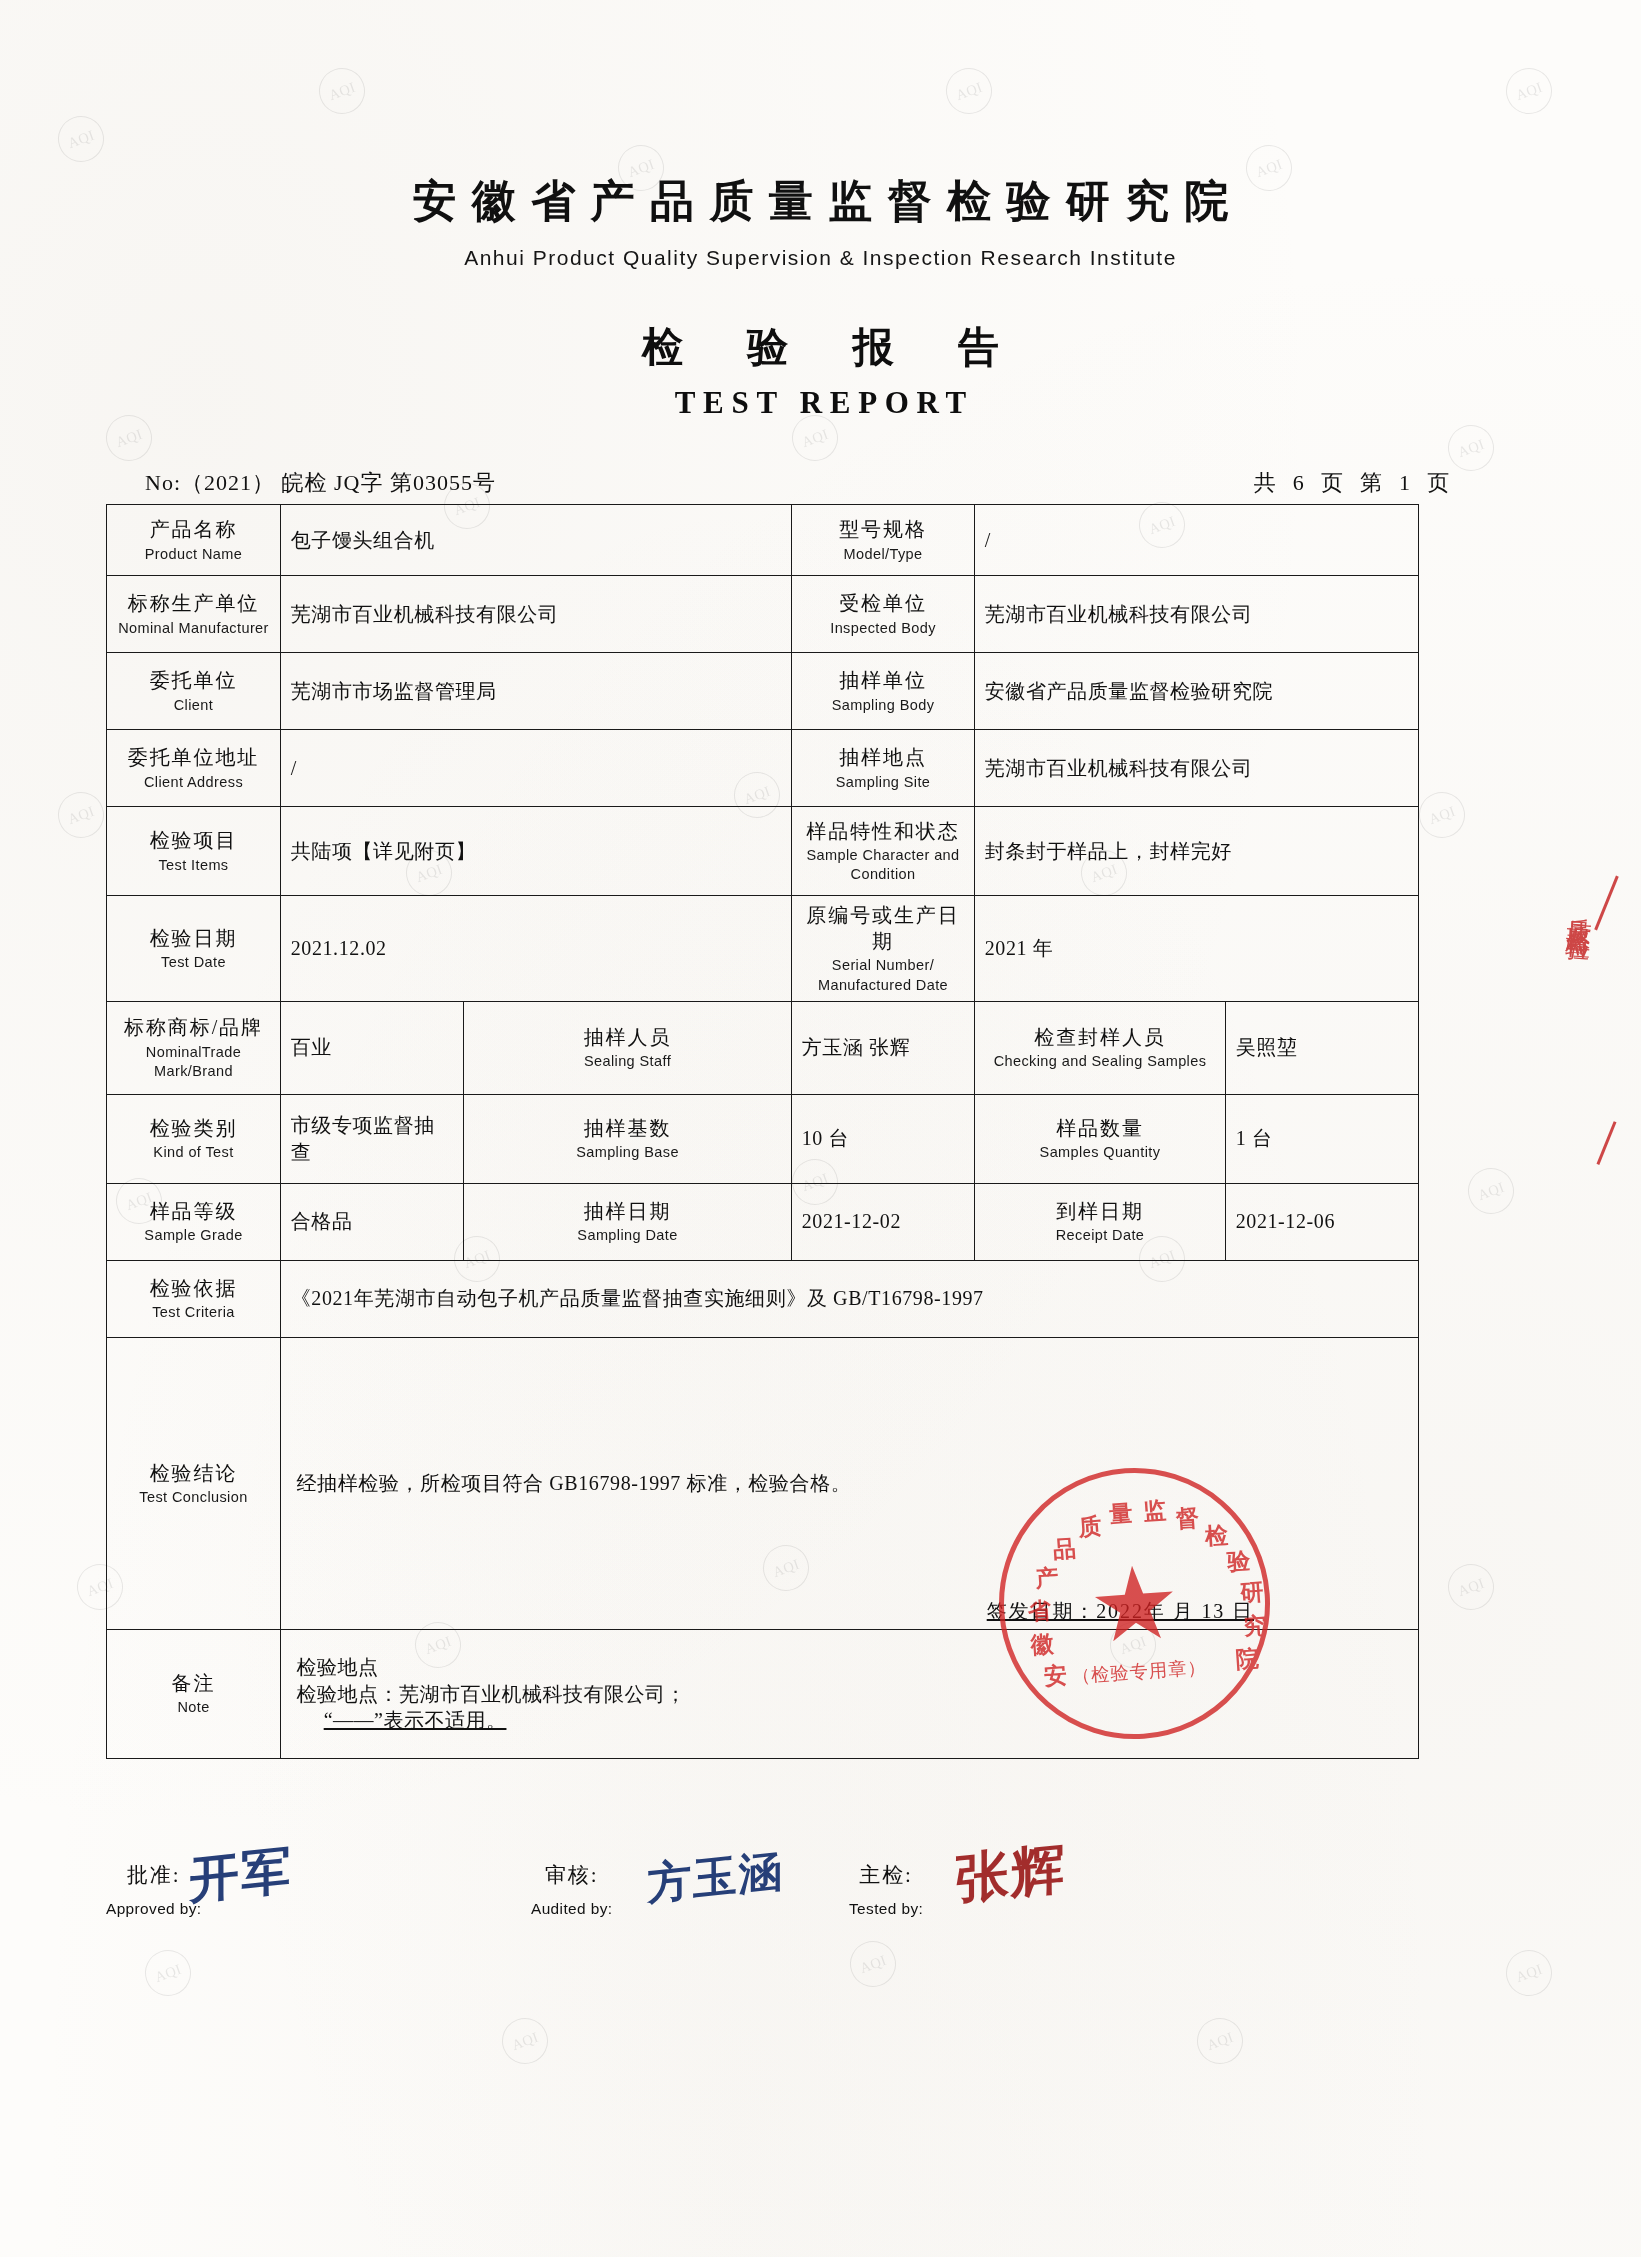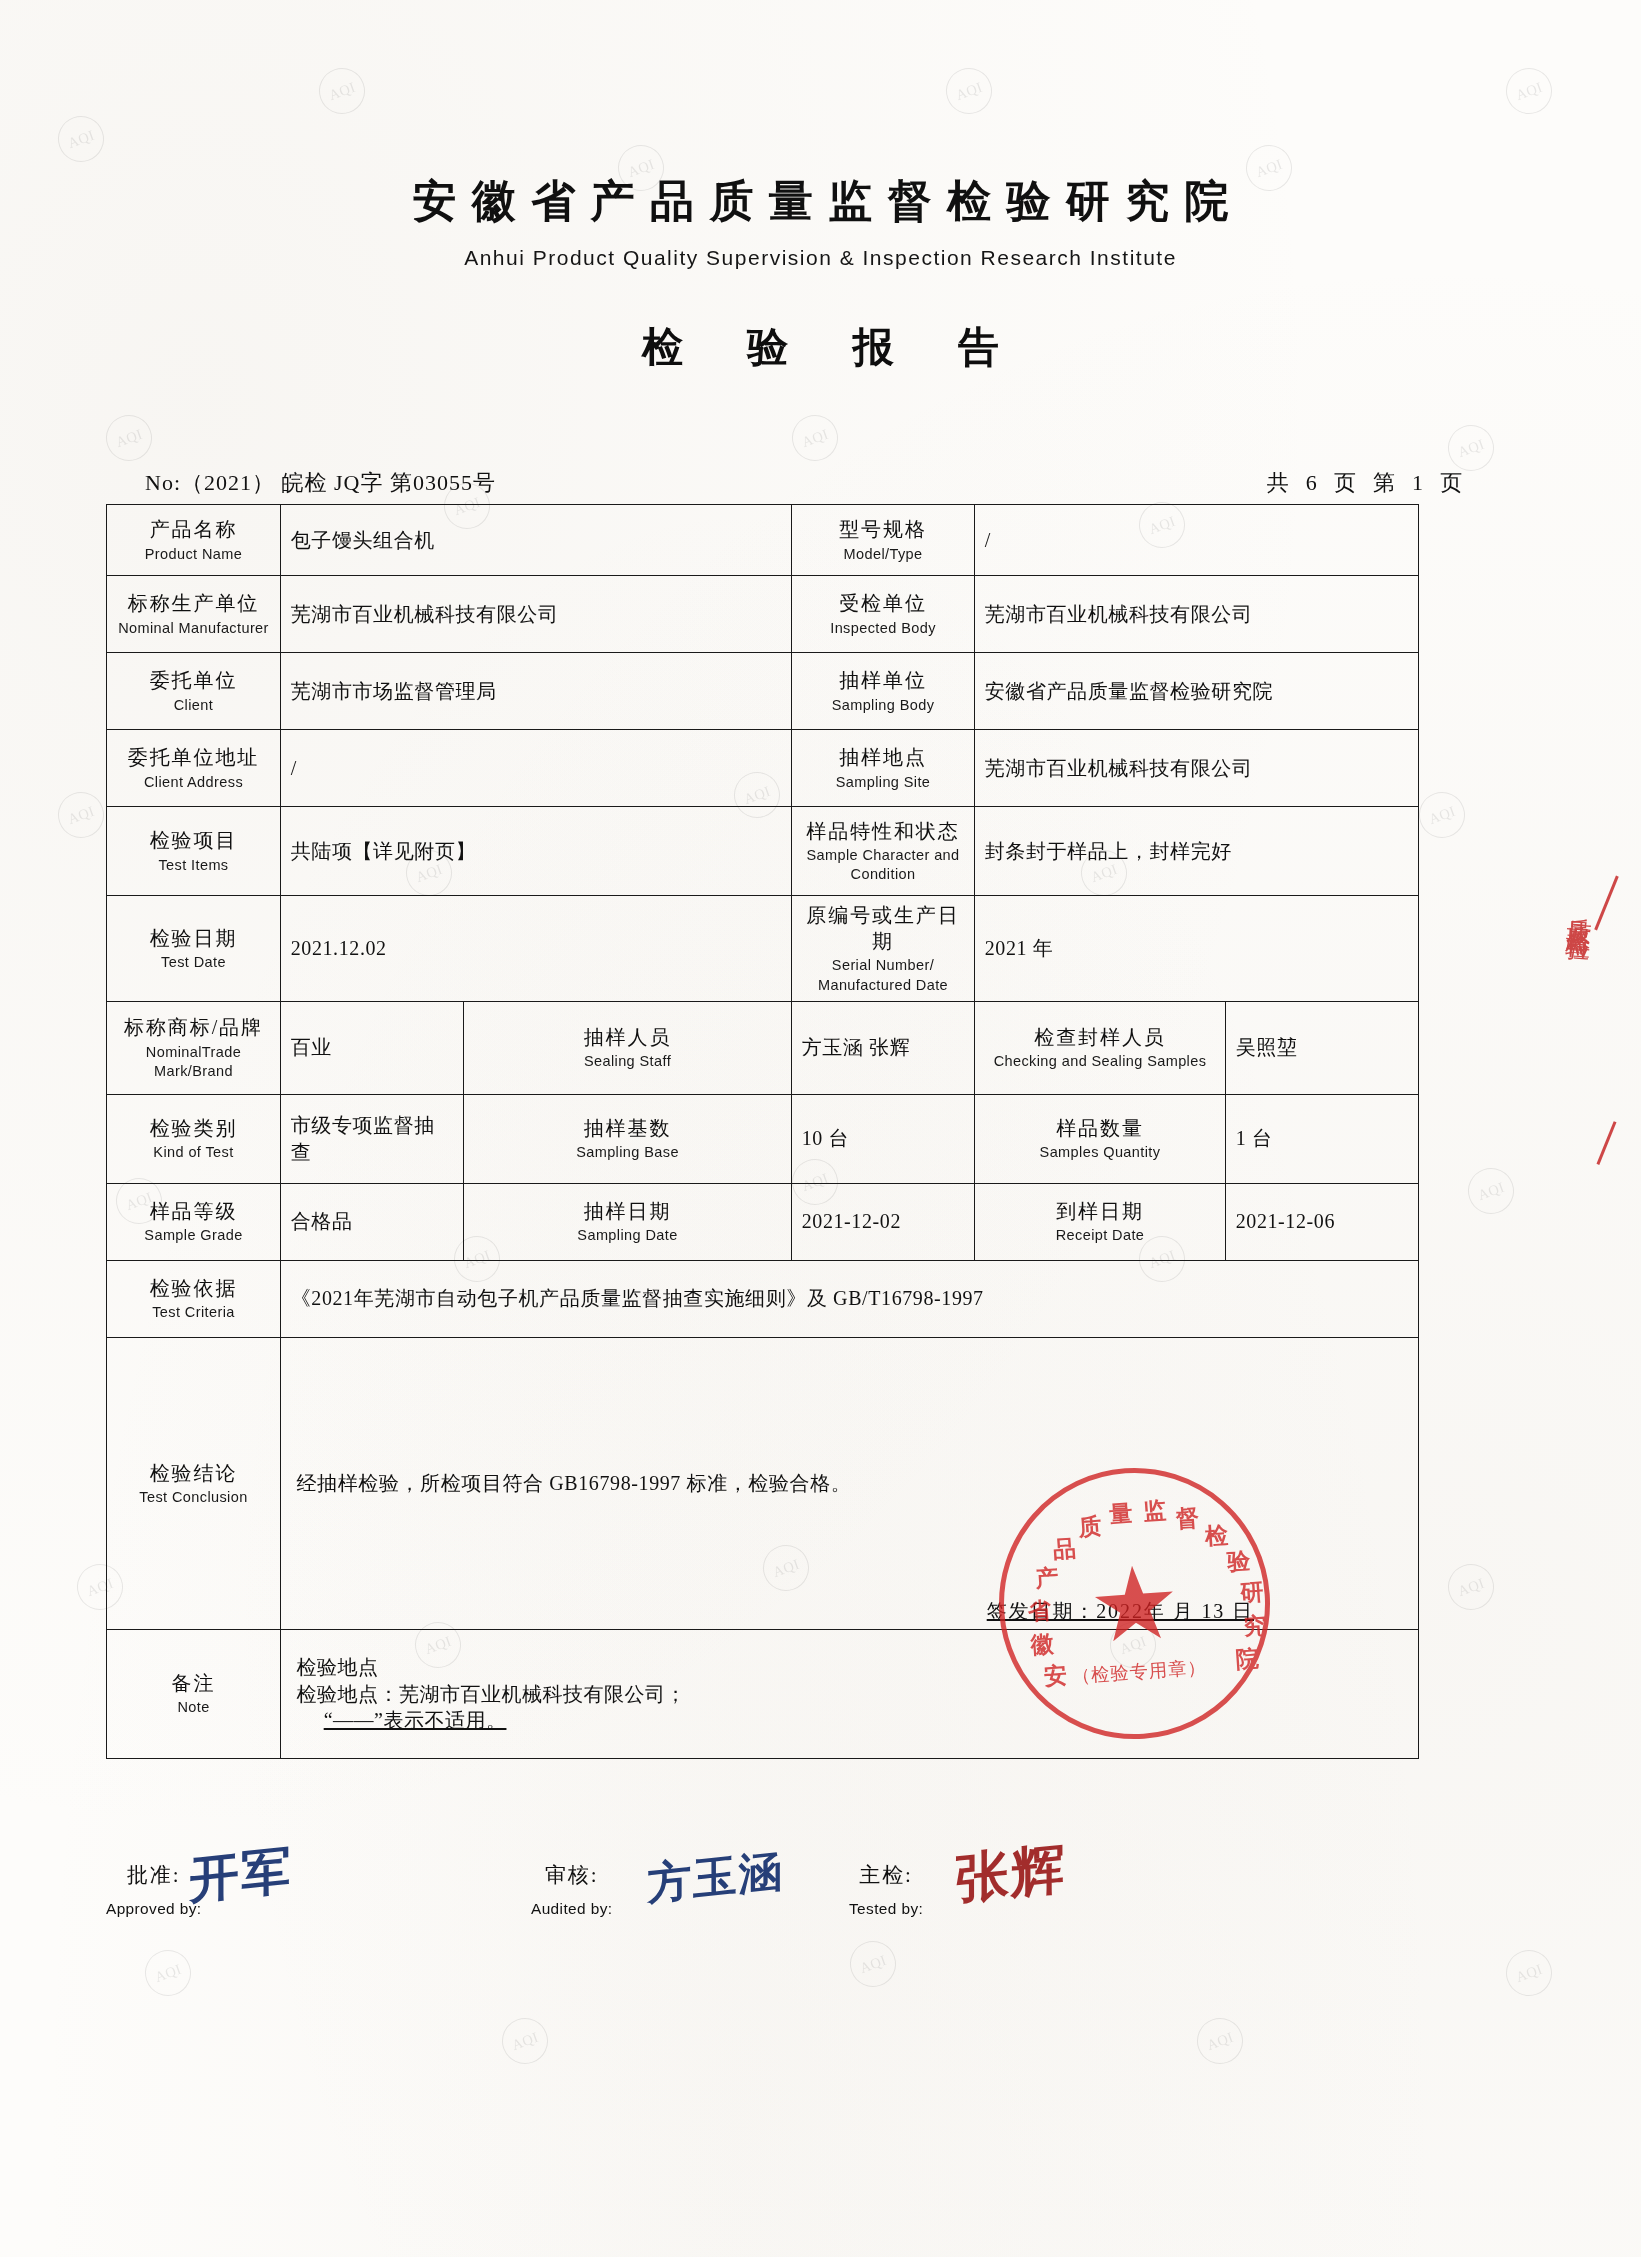--- a/index.html
+++ b/index.html
@@ -100,21 +100,21 @@
     left: 145px;
     width: 1352px;
     display: flex;
     align-items: baseline;
     font-size: 22px;
     letter-spacing: 1px;
   }
   .report-no { font-family: "Liberation Serif", serif; }
   .page-of {
     margin-left: auto;
-    margin-right: 29px;
+    margin-right: 42px;
     letter-spacing: 5.8px;
   }
 
   
   table.report {
     position: absolute;
     top: 504px;
     left: 106px;
     width: 1313px;
     border-collapse: collapse;
@@ -350,20 +350,21 @@
     <div class="wm" style="left:502px; top:2018px;">AQI</div>
     <div class="wm" style="left:850px; top:1941px;">AQI</div>
     <div class="wm" style="left:1197px;top:2018px;">AQI</div>
     <div class="wm" style="left:1506px;top:1950px;">AQI</div>
   </div>
 
   <div class="header">
     <div class="org-cn">安徽省产品质量监督检验研究院</div>
     <div class="org-en">Anhui Product  Quality Supervision &amp; Inspection Research Institute</div>
     <div class="title-cn">检 验 报 告</div>
+    <div class="title-en">TEST    REPORT</div>
   </div>
 
   <div class="meta-row">
     <div class="report-no">No:（2021） 皖检 JQ字 第03055号</div>
     <div class="page-of">共 6 页    第 1 页</div>
   </div>
 
   <table class="report">
     <colgroup>
       <col style="width:174px">

